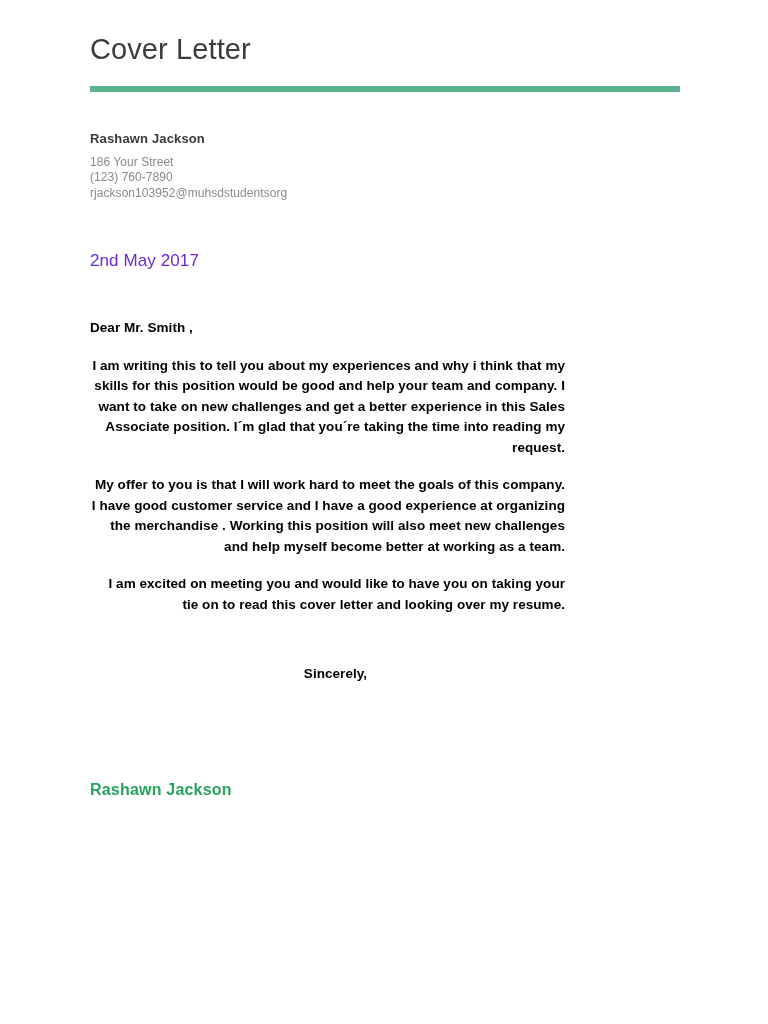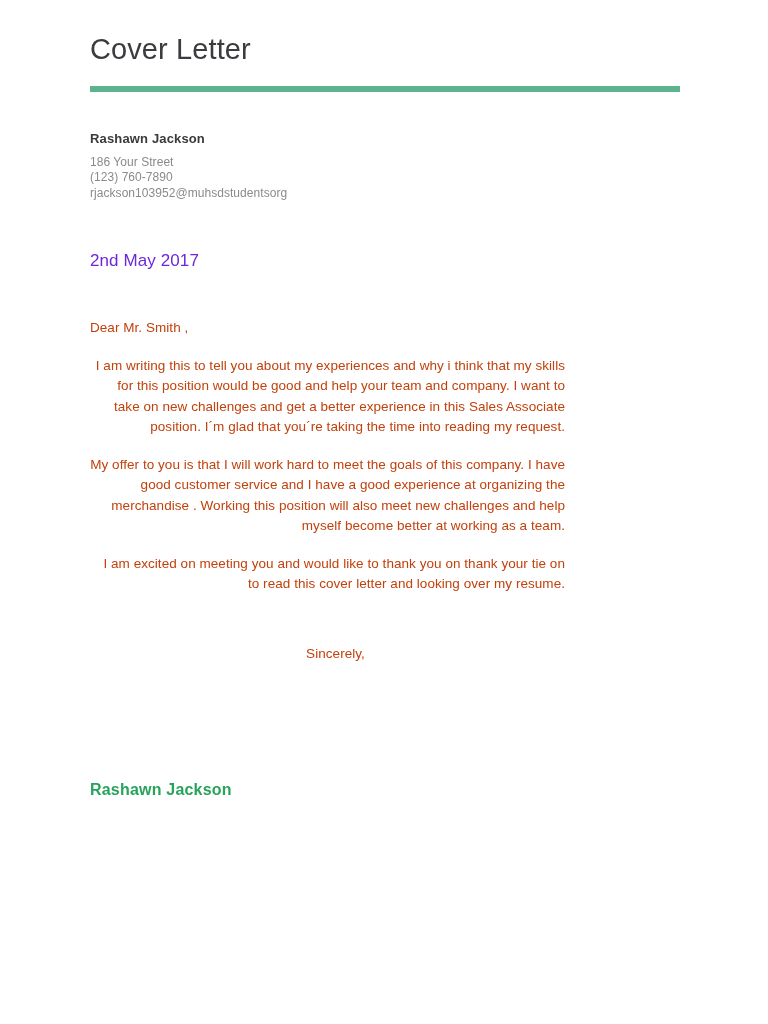--- a/index.html
+++ b/index.html
@@ -80,24 +80,25 @@
     letter-spacing: 0.1px;
     margin-top: 8px;
   }
 
   
   .letter-body {
     position: absolute;
     left: 90px;
     top: 318px;
     width: 475px;
-    color: #c2410c;
+    color: #000000;
     font-size: 13.5px;
     line-height: 20.5px;
     letter-spacing: 0.05px;
+    font-weight: bold;
   }
 
   .salutation {
     margin: 0 0 17px 0;
   }
 
   .body-paragraph {
     margin: 0 0 17px 0;
     text-align: right;
   }
@@ -136,20 +137,20 @@
 
   <div class="letter-date">2nd May 2017</div>
 
   <div class="letter-body">
     <p class="salutation">Dear Mr. Smith ,</p>
 
     <p class="body-paragraph">I am writing this to tell you about my experiences and why i think that my skills for this position would be good and help your team and company. I want to take on new challenges and get a better experience in this Sales Associate position. I´m glad that you´re taking the time into reading my request.</p>
 
     <p class="body-paragraph">My offer to you is that I will work hard to meet the goals of this company. I have good customer service and I have a good experience at organizing the merchandise .  Working this position will also meet new challenges and help myself become better at working as a team.</p>
 
-    <p class="body-paragraph">I am excited on meeting you and would like to thank you on thank your tie on to read this cover letter and looking over my resume.</p>
+    <p class="body-paragraph">I am excited on meeting you and would like to have you on taking your tie on to read this cover letter and looking over my resume.</p>
 
     <p class="closing">Sincerely,</p>
   </div>
 
   <div class="signature-name">Rashawn Jackson</div>
 
 </div>
 
 </body></html>

